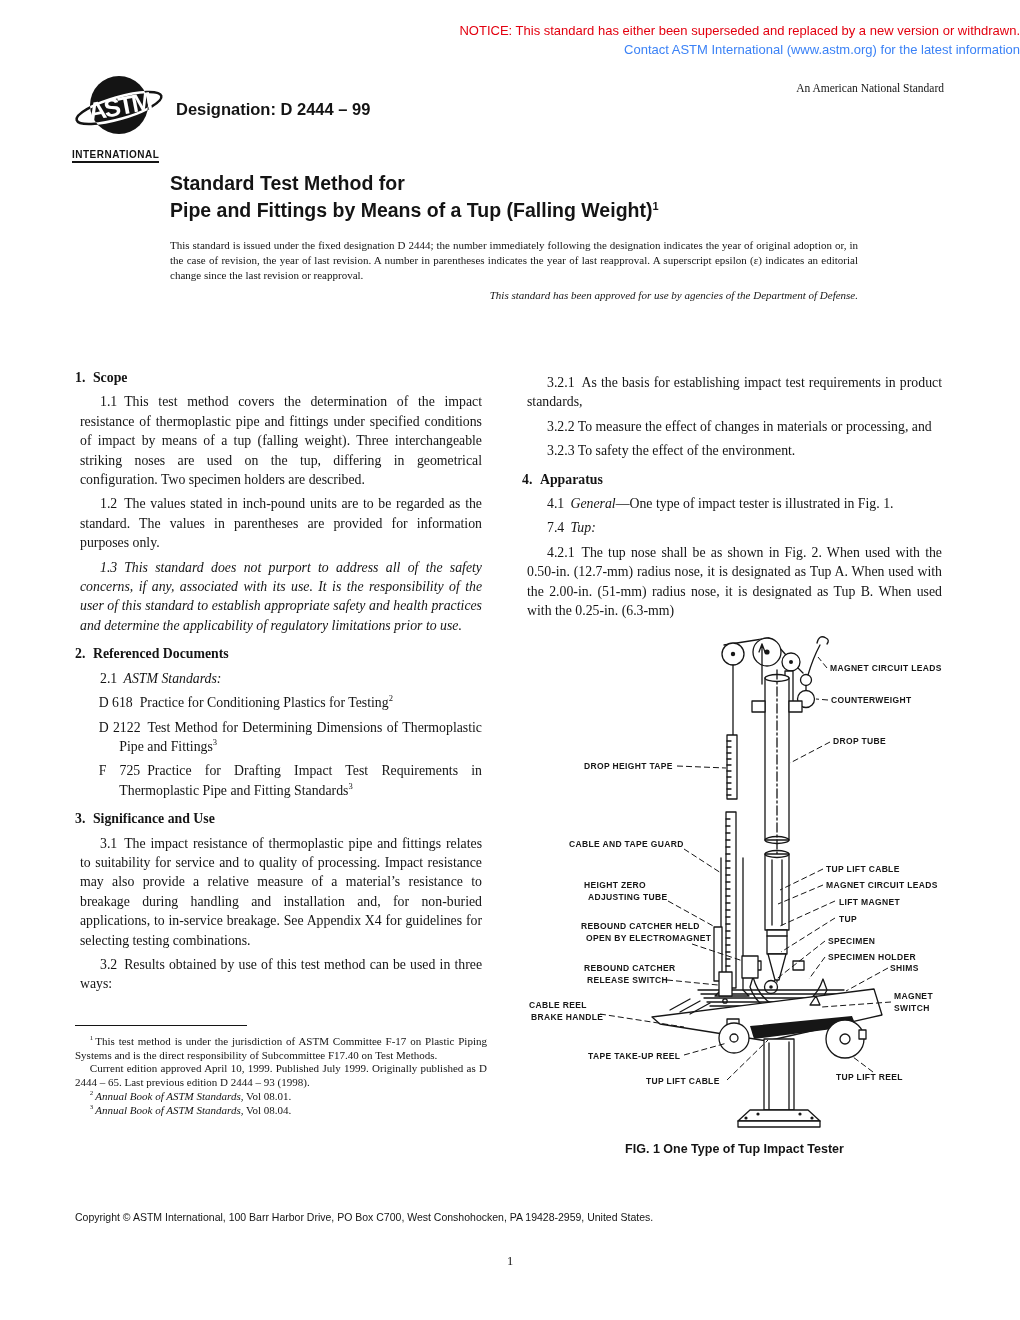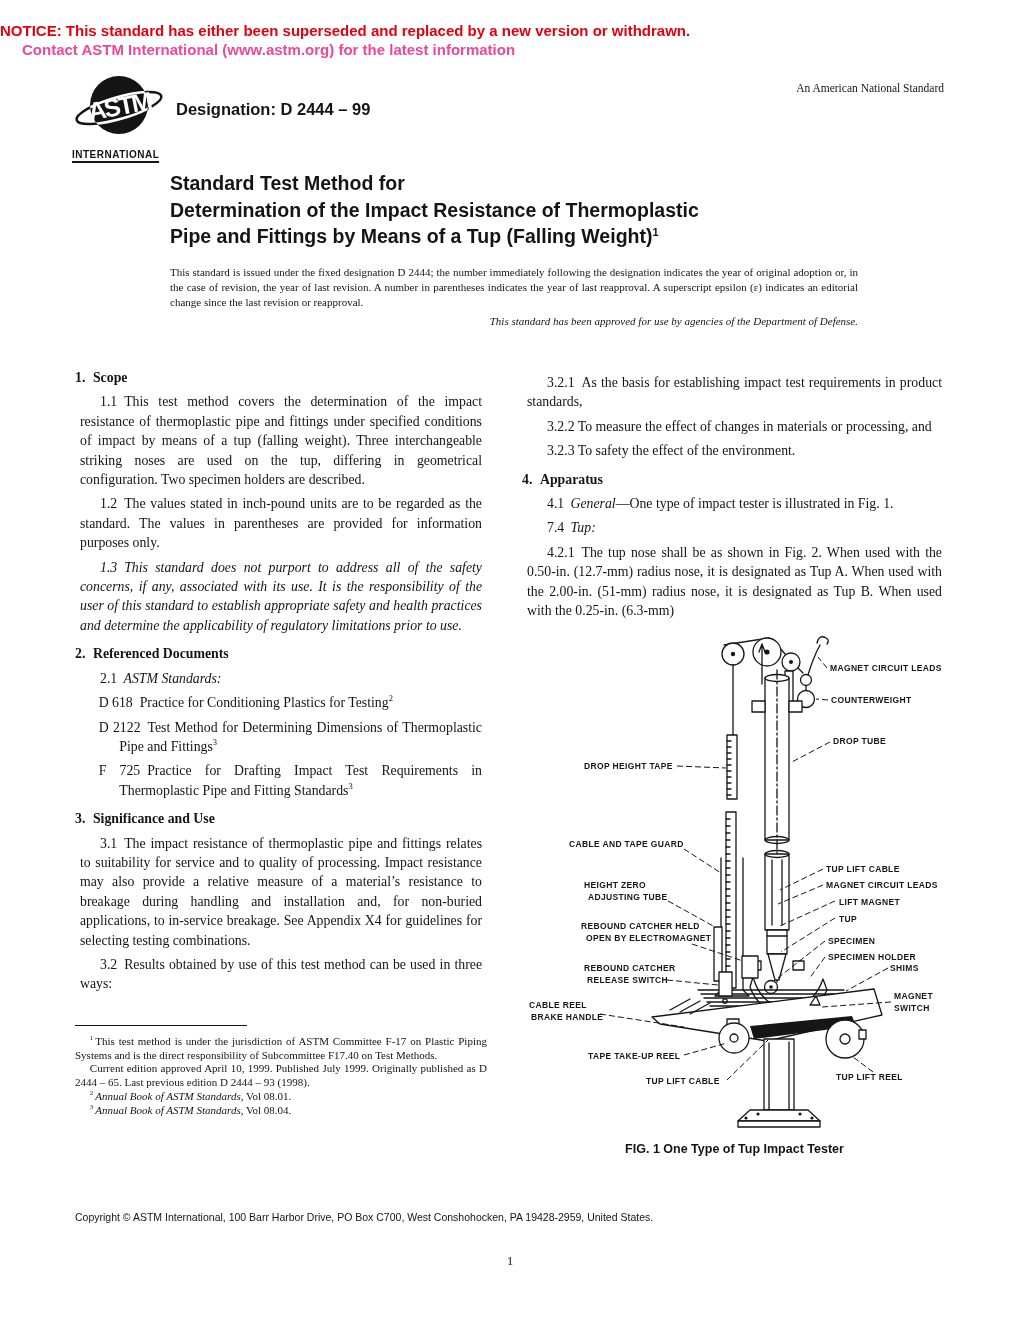--- a/index.html
+++ b/index.html
@@ -1,20 +1,20 @@
 <!DOCTYPE html>
 <html><head>
 <meta charset="utf-8">
 <style>
   html,body{margin:0;padding:0;background:#fff;}
   .page{position:relative;width:1020px;height:1320px;background:#ffffff;color:#141414;overflow:hidden;
         font-family:"Liberation Serif",serif;}
   
-  .notice{position:absolute;top:21px;left:0;width:100%;text-align:left;
-          font-family:"Liberation Sans",sans-serif;font-weight:bold;font-size:15px;line-height:19px;}
+  .notice{position:absolute;top:21px;left:0;width:100%;text-align:right;
+          font-family:"Liberation Sans",sans-serif;font-weight:normal;font-size:13px;line-height:19px;}
   .logo{position:absolute;left:72px;top:74px;width:100px;text-align:left;}
   .logo-sub{display:inline-block;font-family:"Liberation Sans",sans-serif;font-weight:bold;font-size:10px;
             letter-spacing:.5px;border-bottom:2.5px solid #141414;padding-bottom:1px;margin-top:-2px;}
   .designation{position:absolute;left:176px;top:100px;font-family:"Liberation Sans",sans-serif;
                font-weight:bold;font-size:16.5px;}
   .ans{position:absolute;right:76px;top:82px;font-size:11.5px;}
   
   .titleblock{position:absolute;left:170px;top:170px;width:688px;}
   .t{font-family:"Liberation Sans",sans-serif;font-weight:bold;font-size:19.5px;line-height:26.5px;}
   .t sup{font-size:11px;}
@@ -51,21 +51,21 @@
              font-size:10.5px;}
   .pagenum{position:absolute;top:1254px;left:0;width:100%;text-align:center;font-size:12.5px;}
 </style>
 </head>
 <body>
 
 <div class="page">
 
   <div class="notice">
     <div style="color: rgb(227, 0, 15);">NOTICE: This standard has either been superseded and replaced by a new version or withdrawn.</div>
-    <div style="color: #ec4899; margin-left: 22px;">Contact ASTM International (www.astm.org) for the latest information</div>
+    <div style="color: #3b82f6; margin-left: 22px;">Contact ASTM International (www.astm.org) for the latest information</div>
   </div>
 
   <div class="logo">
     <svg width="96" height="66" viewBox="0 0 96 66">
       <defs>
           <clipPath id="logoclip">
             <circle cx="47" cy="31" r="29"></circle>
           </clipPath>
         </defs>
       <ellipse cx="47" cy="34" rx="44" ry="11" fill="none" stroke="#141414" stroke-width="2.5" transform="rotate(-16 47 34)"></ellipse>
@@ -76,21 +76,20 @@
       <text x="47" y="41" text-anchor="middle" transform="rotate(-11 47 31)" style="font-family:&quot;Liberation Sans&quot;,sans-serif;font-weight:bold;font-size:25px;letter-spacing:-2px;fill:#fff;">ASTM</text>
     </svg>
     <span class="logo-sub">INTERNATIONAL</span>
   </div>
 
   <div class="designation">Designation: D 2444 – 99</div>
   <div class="ans">An American National Standard</div>
 
   <div class="titleblock">
     <div class="t">Standard Test Method for</div>
-    <div class="t">Determination of the Impact Resistance of Thermoplastic</div>
     <div class="t"><span>Pipe and Fittings by Means of a Tup (Falling Weight)</span><sup>1</sup></div>
     <div class="issued">This standard is issued under the fixed designation D 2444; the number immediately following the designation indicates the year of original adoption or, in the case of revision, the year of last revision. A number in parentheses indicates the year of last reapproval. A superscript epsilon (ε) indicates an editorial change since the last revision or reapproval.</div>
     <div class="dod">This standard has been approved for use by agencies of the Department of Defense.</div>
   </div>
 
   <div class="columns">
 
     <div class="col">
       <p class="sec-head first"><span>1.</span><span class="ht">Scope</span></p>
       <p>1.1 This test method covers the determination of the impact resistance of thermoplastic pipe and fittings under specified conditions of impact by means of a tup (falling weight). Three interchangeable striking noses are used on the tup, differing in geometrical configuration. Two specimen holders are described.</p>

